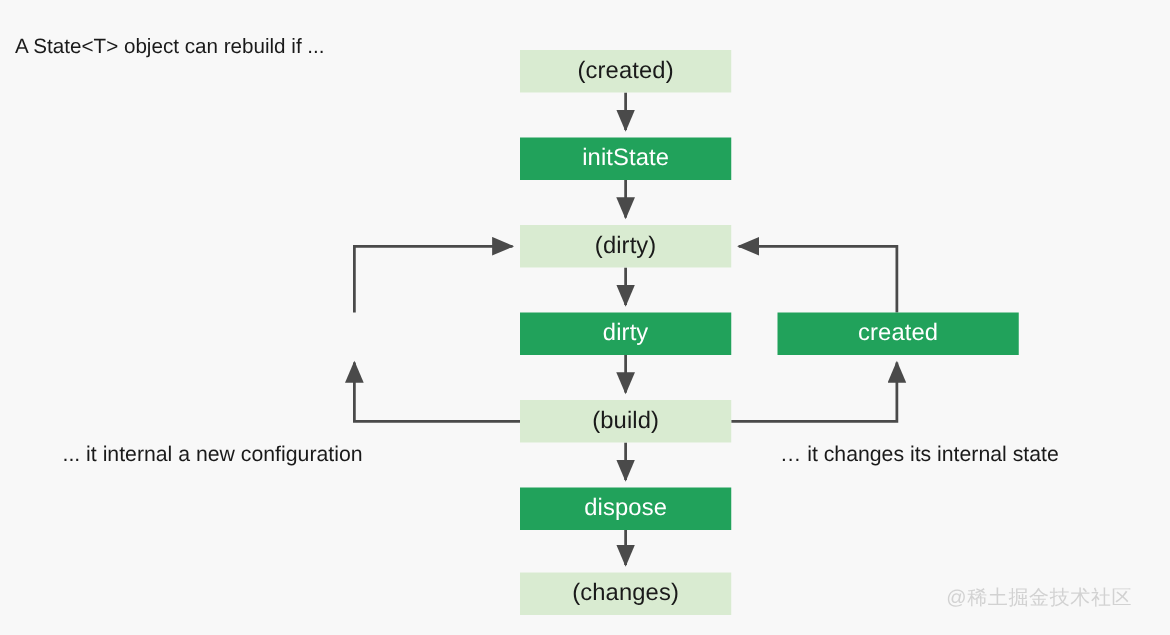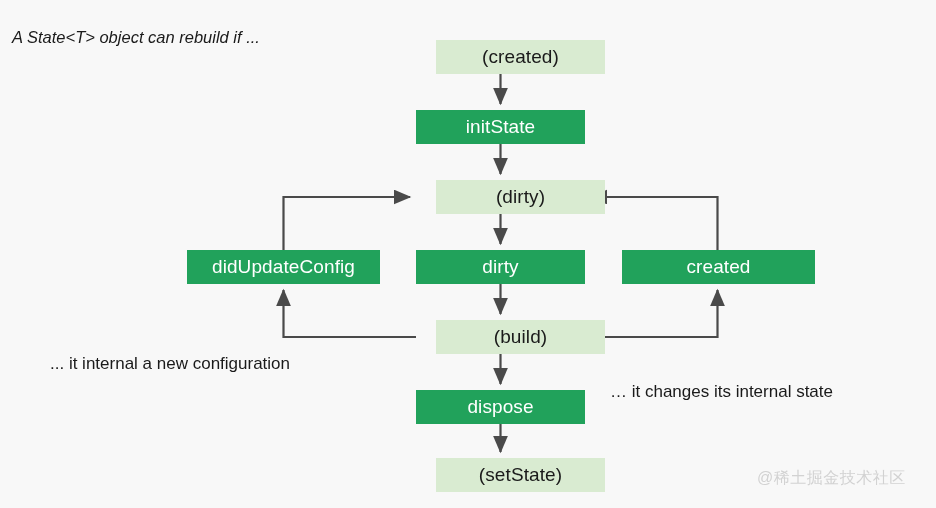--- a/index.html
+++ b/index.html
@@ -29,21 +29,20 @@
     align-items: center;
     justify-content: center;
     font-size: 19px;
     letter-spacing: 0.1px;
     white-space: nowrap;
     z-index: 2;
   }
   .node.state {
     background: #d9ebd1;
     color: #1a1a1a;
-    margin-left: 20px;
   }
   .node.method {
     background: #21a25b;
     color: #ffffff;
   }
   .caption {
     position: absolute;
     font-size: 17px;
     color: #1a1a1a;
     white-space: nowrap;
@@ -90,21 +89,21 @@
       <path d="M416,337 L283.5,337 L283.5,290" marker-end="url(#arrowhead)"></path>
 
       <path d="M283.5,250 L283.5,197 L410,197" marker-end="url(#arrowhead)"></path>
 
       <path d="M585,337 L717.5,337 L717.5,290" marker-end="url(#arrowhead)"></path>
 
       <path d="M717.5,250 L717.5,197 L591,197" marker-end="url(#arrowhead)"></path>
     </g>
   </svg>
 
-  <div class="caption title" style="left:12px; top:28px;font-style:italic;">A State&lt;T&gt; object can rebuild if ...</div>
+  <div class="caption title" style="left:12px; top:28px;">A State&lt;T&gt; object can rebuild if ...</div>
 
   <div class="node state" style="left:416px; top:40px; width:169px; height:34px;">
     <span>(created)</span>
   </div>
 
   <div class="node method" style="left:416px; top:110px; width:169px; height:34px;">
     <span>initState</span>
   </div>
 
   <div class="node state" style="left:416px; top:180px; width:169px; height:34px;">
@@ -117,30 +116,27 @@
 
   <div class="node state" style="left:416px; top:320px; width:169px; height:34px;">
     <span>(build)</span>
   </div>
 
   <div class="node method" style="left:416px; top:390px; width:169px; height:34px;">
     <span>dispose</span>
   </div>
 
   <div class="node state" style="left:416px; top:458px; width:169px; height:34px;">
-    <span>(setState)</span>
+    <span>(changes)</span>
   </div>
 
-  <div class="node method" style="left:187px; top:250px; width:193px; height:34px;">
-    <span>didUpdateConfig</span>
-  </div>
 
   <div class="node method" style="left:622px; top:250px; width:193px; height:34px;">
     <span>created</span>
   </div>
 
   <div class="caption" style="left:50px; top:354px;">... it internal a new configuration</div>
 
-  <div class="caption" style="left:610px; top:354px;margin-top:28px;">… it changes its internal state</div>
+  <div class="caption" style="left:624px; top:354px;">… it changes its internal state</div>
 
   <div class="watermark" style="left:757px; top:468px;">@稀土掘金技术社区</div>
 
 </div>
 
 </body></html>

